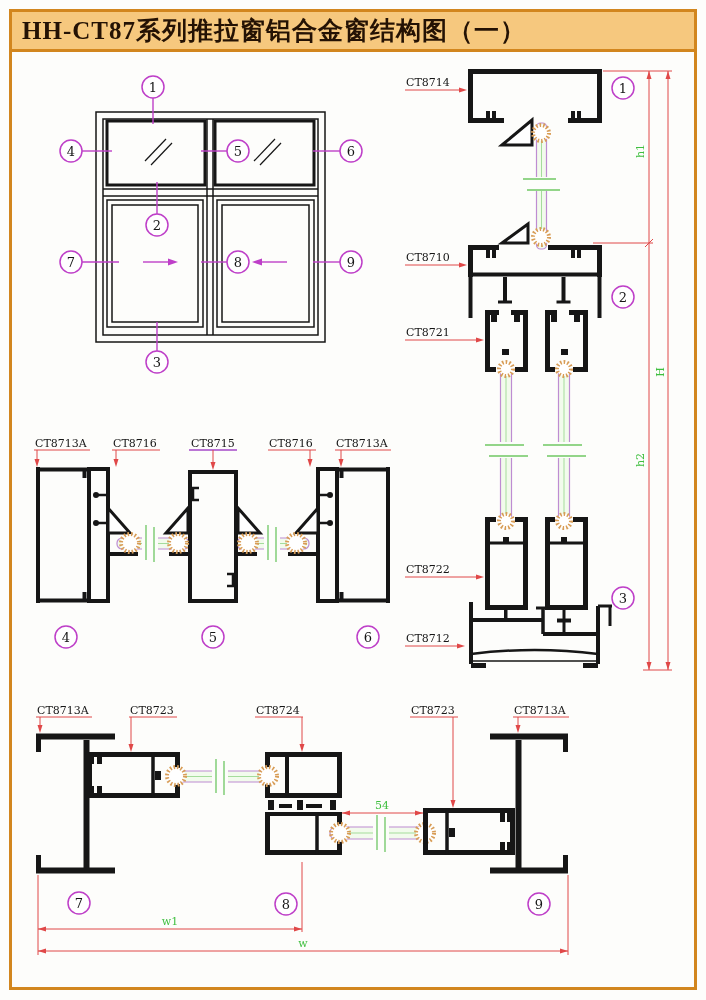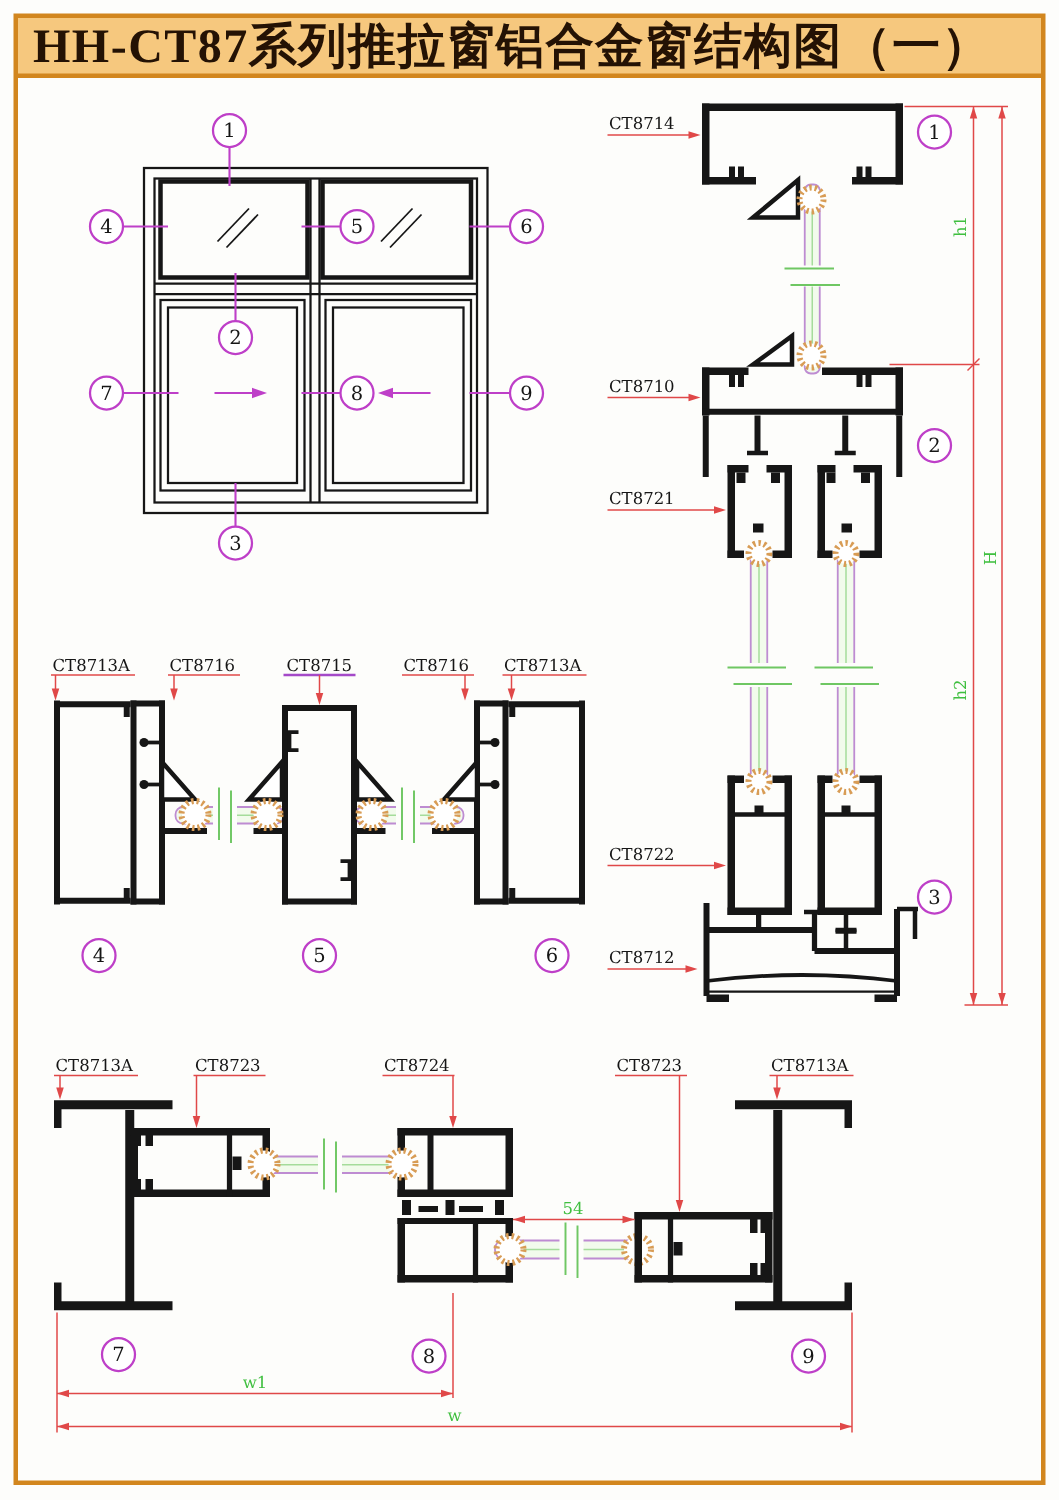--- a/index.html
+++ b/index.html
@@ -3,21 +3,21 @@
 <meta charset="utf-8">
 <style>
   html,body{margin:0;padding:0;background:#fff;}
   #page{position:relative;width:706px;height:1000px;background:#fdfdfb;overflow:hidden;
         font-family:"Liberation Serif","DejaVu Serif",serif;}
   #border-frame{position:absolute;left:9px;top:9px;right:9px;bottom:10px;
         border:3px solid #d2861e;}
   #title-bar{position:absolute;left:12px;top:12px;width:682px;height:40px;
         background:#f6c87e;border-bottom:3px solid #d2861e;box-sizing:border-box;
         display:flex;align-items:center;}
-  #title-bar span{font-size:32px;font-weight:bold;color:#241204;padding-left:10px;
+  #title-bar span{font-size:25px;font-weight:bold;color:#241204;padding-left:10px;
         letter-spacing:1px;font-family:"Liberation Serif","DejaVu Serif",serif;}
   svg{position:absolute;left:0;top:0;}
   
   .s15{stroke:#161616;stroke-width:1.5;fill:none}
   .s12{stroke:#161616;stroke-width:1.2;fill:none}
   .s3 {stroke:#161616;stroke-width:3;fill:none}
   .s25{stroke:#161616;stroke-width:2.5;fill:none}
   .s35{stroke:#161616;stroke-width:3.5;fill:none}
   .s4 {stroke:#161616;stroke-width:4;fill:none}
   .s5 {stroke:#161616;stroke-width:5;fill:none}

